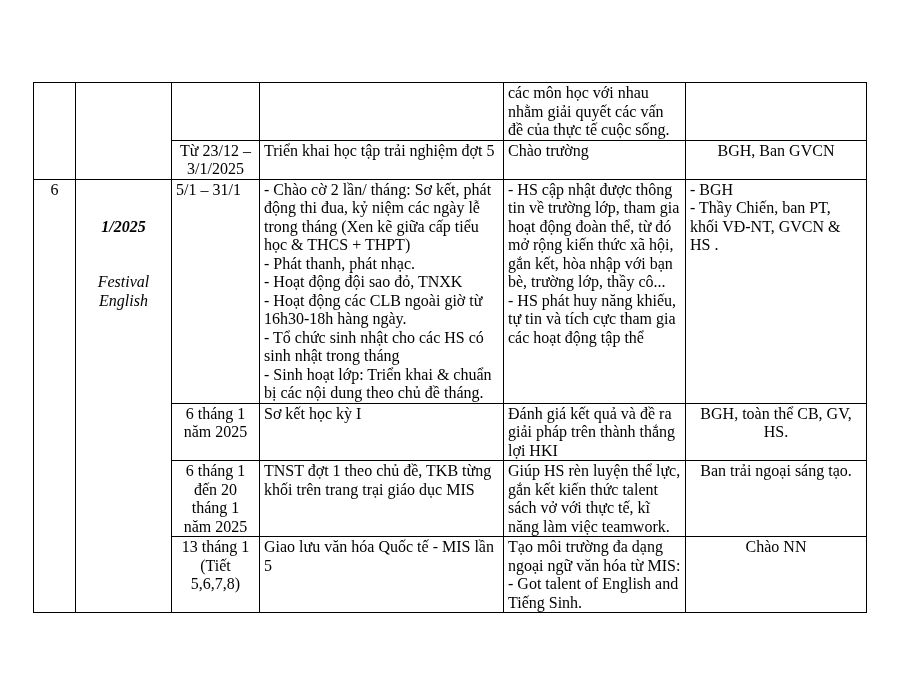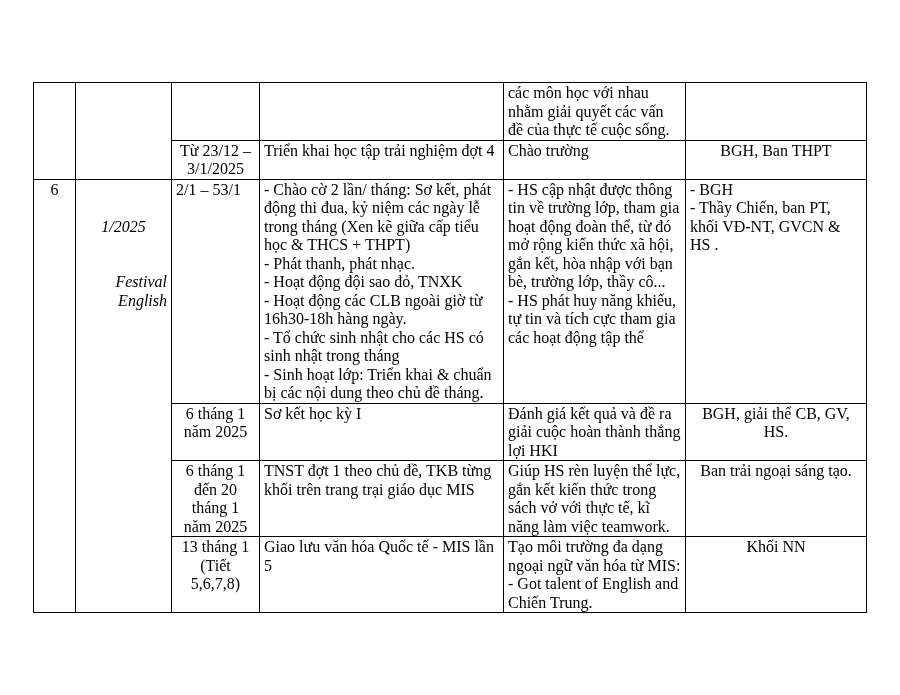--- a/index.html
+++ b/index.html
@@ -31,28 +31,28 @@
     vertical-align: top;
     padding: 1px 4px 0 4px;
     white-space: pre;
     overflow: hidden;
   }
   .ta-c { text-align: center; }
   .va-m { vertical-align: middle; }
   .pad-tight { padding-left: 2px; padding-right: 2px; margin-top: 12px; }
   .month-cell { padding-left: 2px; padding-right: 2px; padding-top: 1px; }
   .month-title {
-    font-weight: normal;
+    font-weight: bold;
     font-style: italic;
     text-align: center;
     white-space: pre;
   }
   .month-sub {
     font-style: italic;
-    text-align: right;
+    text-align: center;
     white-space: pre-line;
   }
 </style>
 </head>
 <body>
 
 <div class="page">
   <table class="schedule">
     <colgroup>
       <col style="width:42px">
@@ -69,31 +69,31 @@
         <td></td>
         <td></td>
         <td>các môn học với nhau
 nhằm giải quyết các vấn
 đề của thực tế cuộc sống.</td>
         <td></td>
       </tr>
       <tr style="height:35px">
         <td class="ta-c va-m pad-tight">Từ 23/12 –
 3/1/2025</td>
-        <td class="va-m">Triển khai học tập trải nghiệm đợt 4</td>
+        <td class="va-m">Triển khai học tập trải nghiệm đợt 5</td>
         <td class="va-m">Chào trường</td>
-        <td class="ta-c va-m">BGH, Ban THPT</td>
+        <td class="ta-c va-m">BGH, Ban GVCN</td>
       </tr>
       <tr style="height:224px">
         <td class="ta-c" rowspan="4">6</td>
         <td class="month-cell" rowspan="4">
           <div class="month-title">1/2025</div>
           <div class="month-sub">Festival English</div>
         </td>
-        <td class="pad-tight">2/1 – 53/1</td>
+        <td class="pad-tight">5/1 – 31/1</td>
         <td>- Chào cờ 2 lần/ tháng: Sơ kết, phát
 động thi đua, kỷ niệm các ngày lễ
 trong tháng (Xen kẽ giữa cấp tiểu
 học &amp; THCS + THPT)
 - Phát thanh, phát nhạc.
 - Hoạt động đội sao đỏ, TNXK
 - Hoạt động các CLB ngoài giờ từ
 16h30-18h hàng ngày.
 - Tổ chức sinh nhật cho các HS có
 sinh nhật trong tháng
@@ -111,45 +111,45 @@
         <td>- BGH
 - Thầy Chiến, ban PT,
 khối VĐ-NT, GVCN &amp;
 HS .</td>
       </tr>
       <tr style="height:56px">
         <td class="ta-c va-m pad-tight">6 tháng 1
 năm 2025</td>
         <td class="va-m">Sơ kết học kỳ I</td>
         <td>Đánh giá kết quả và đề ra
-giải cuộc hoàn thành thắng
+giải pháp trên thành thắng
 lợi HKI</td>
-        <td class="ta-c va-m">BGH, giải thể CB, GV,
+        <td class="ta-c va-m">BGH, toàn thể CB, GV,
 HS.</td>
       </tr>
       <tr style="height:74px">
         <td class="ta-c va-m pad-tight">6 tháng 1
 đến 20
 tháng 1
 năm 2025</td>
         <td class="va-m">TNST đợt 1 theo chủ đề, TKB từng
 khối trên trang trại giáo dục MIS</td>
         <td class="va-m">Giúp HS rèn luyện thể lực,
-gắn kết kiến thức trong
+gắn kết kiến thức talent
 sách vở với thực tế, kĩ
 năng làm việc teamwork.</td>
         <td class="ta-c va-m">Ban trải ngoại sáng tạo.</td>
       </tr>
       <tr style="height:72px">
         <td class="ta-c va-m pad-tight">13 tháng 1
 (Tiết
 5,6,7,8)</td>
         <td class="va-m">Giao lưu văn hóa Quốc tế - MIS lần
 5</td>
         <td>Tạo môi trường đa dạng
 ngoại ngữ văn hóa từ MIS:
 - Got talent of English and
-Chiến Trung.</td>
-        <td class="ta-c va-m">Khối NN</td>
+Tiếng Sinh.</td>
+        <td class="ta-c va-m">Chào NN</td>
       </tr>
     </tbody>
   </table>
 </div>
 
 </body></html>

